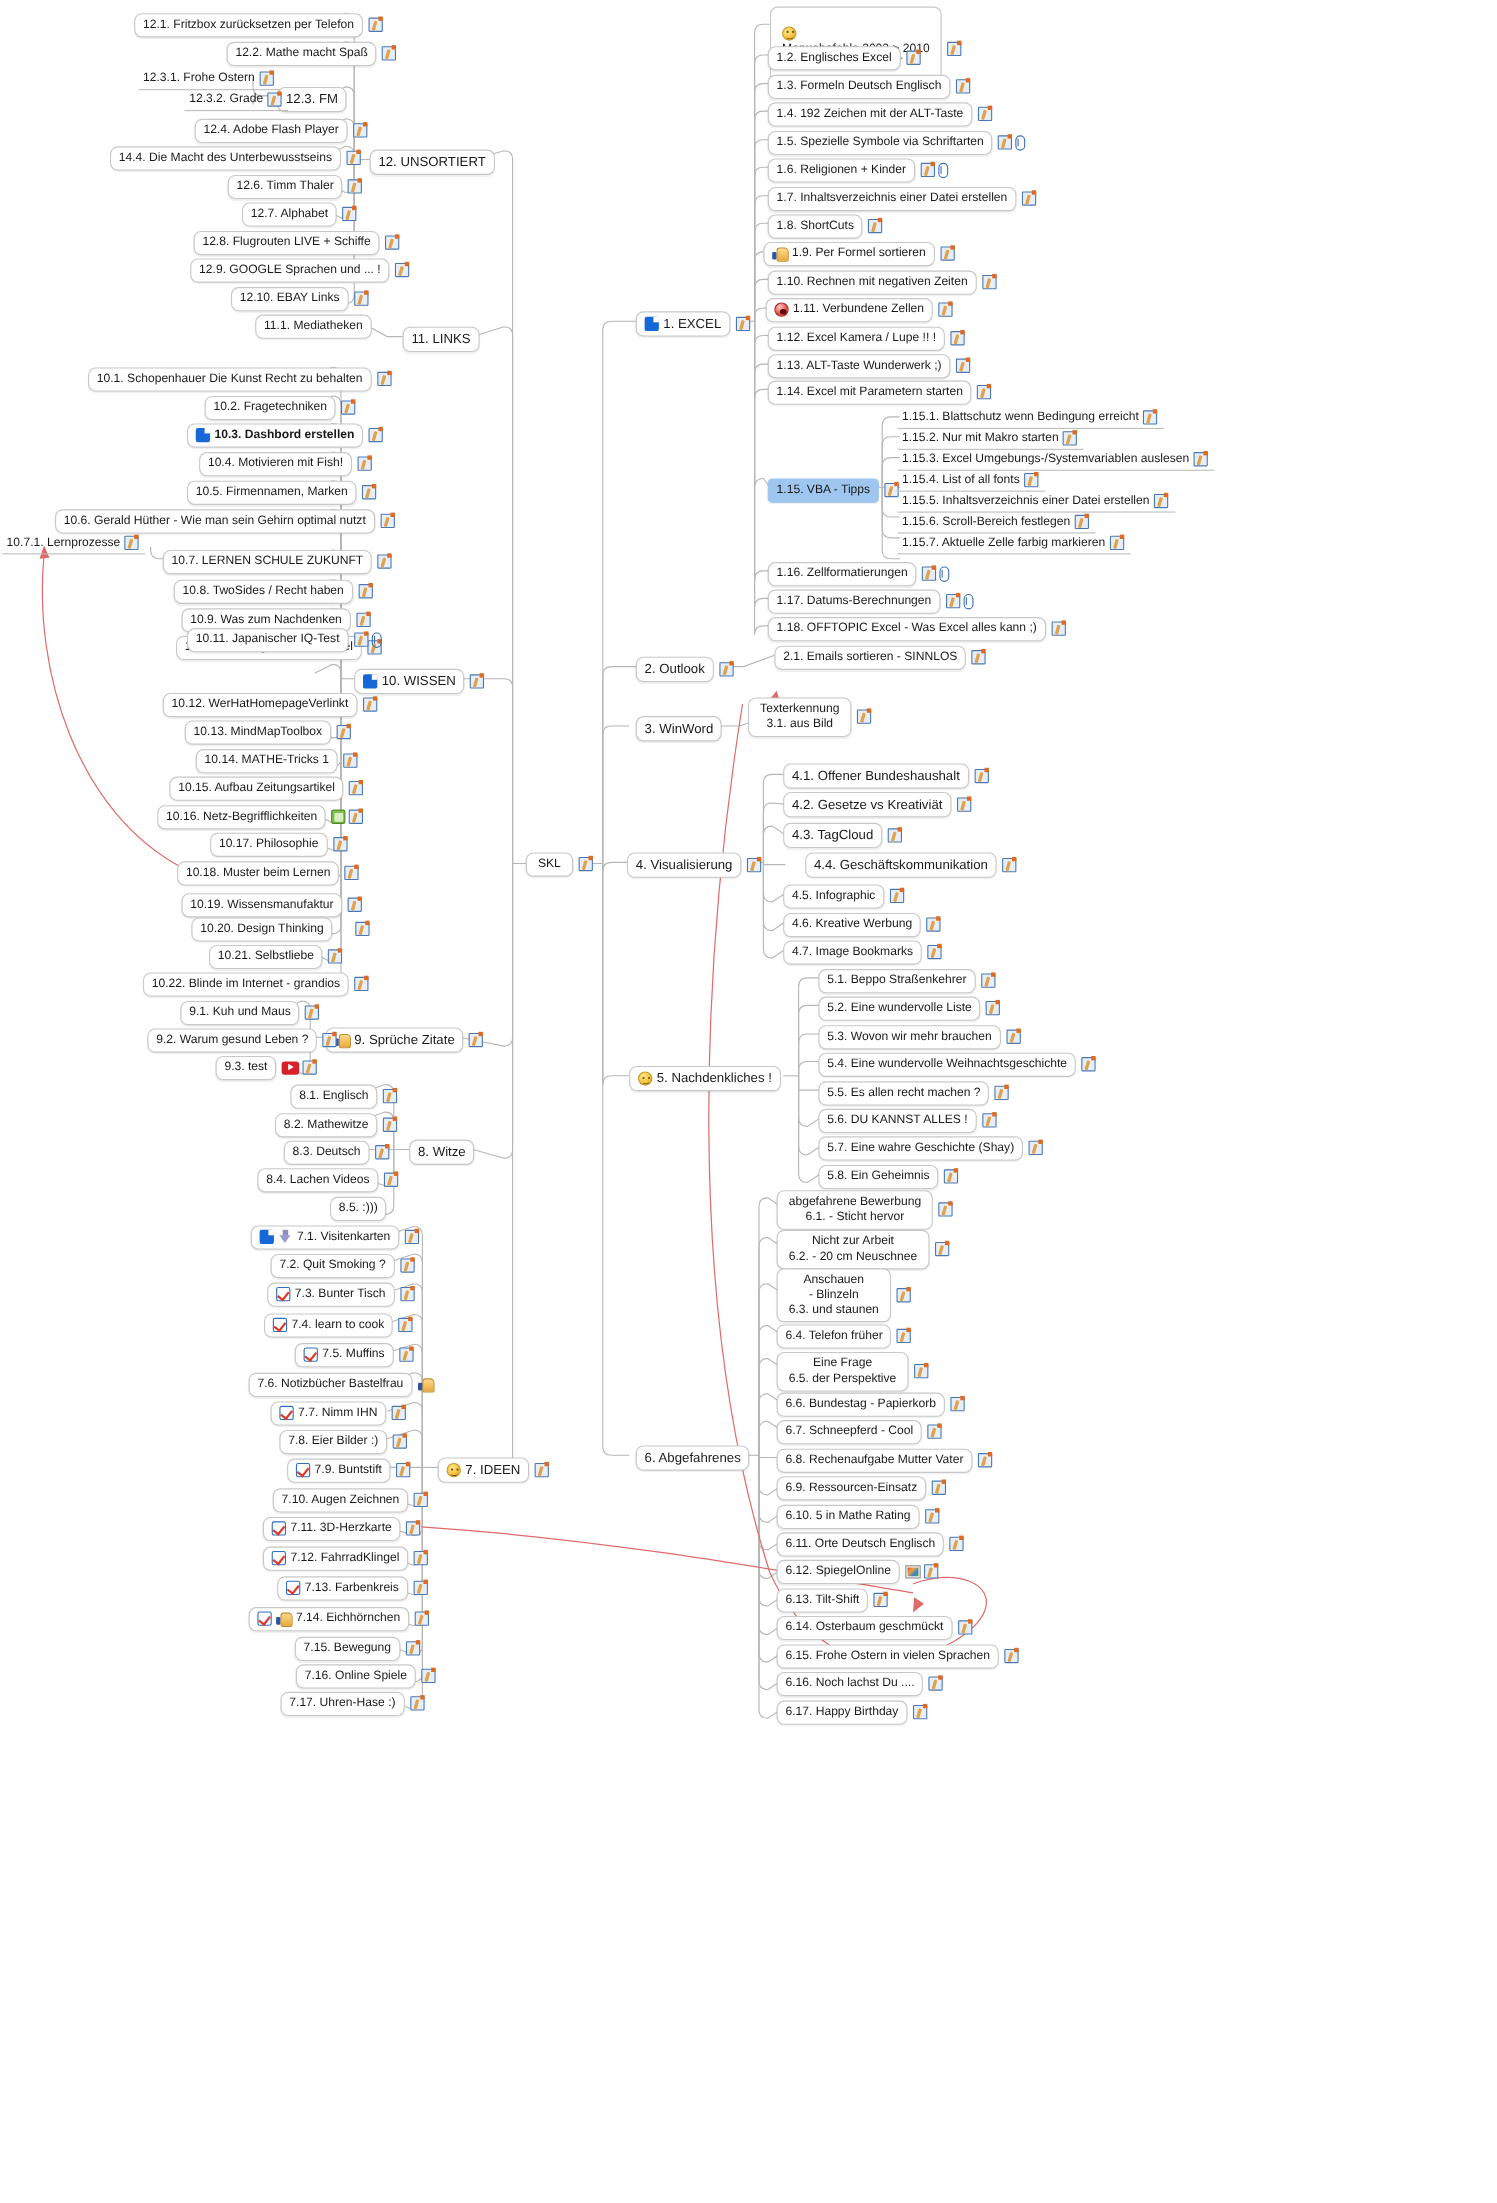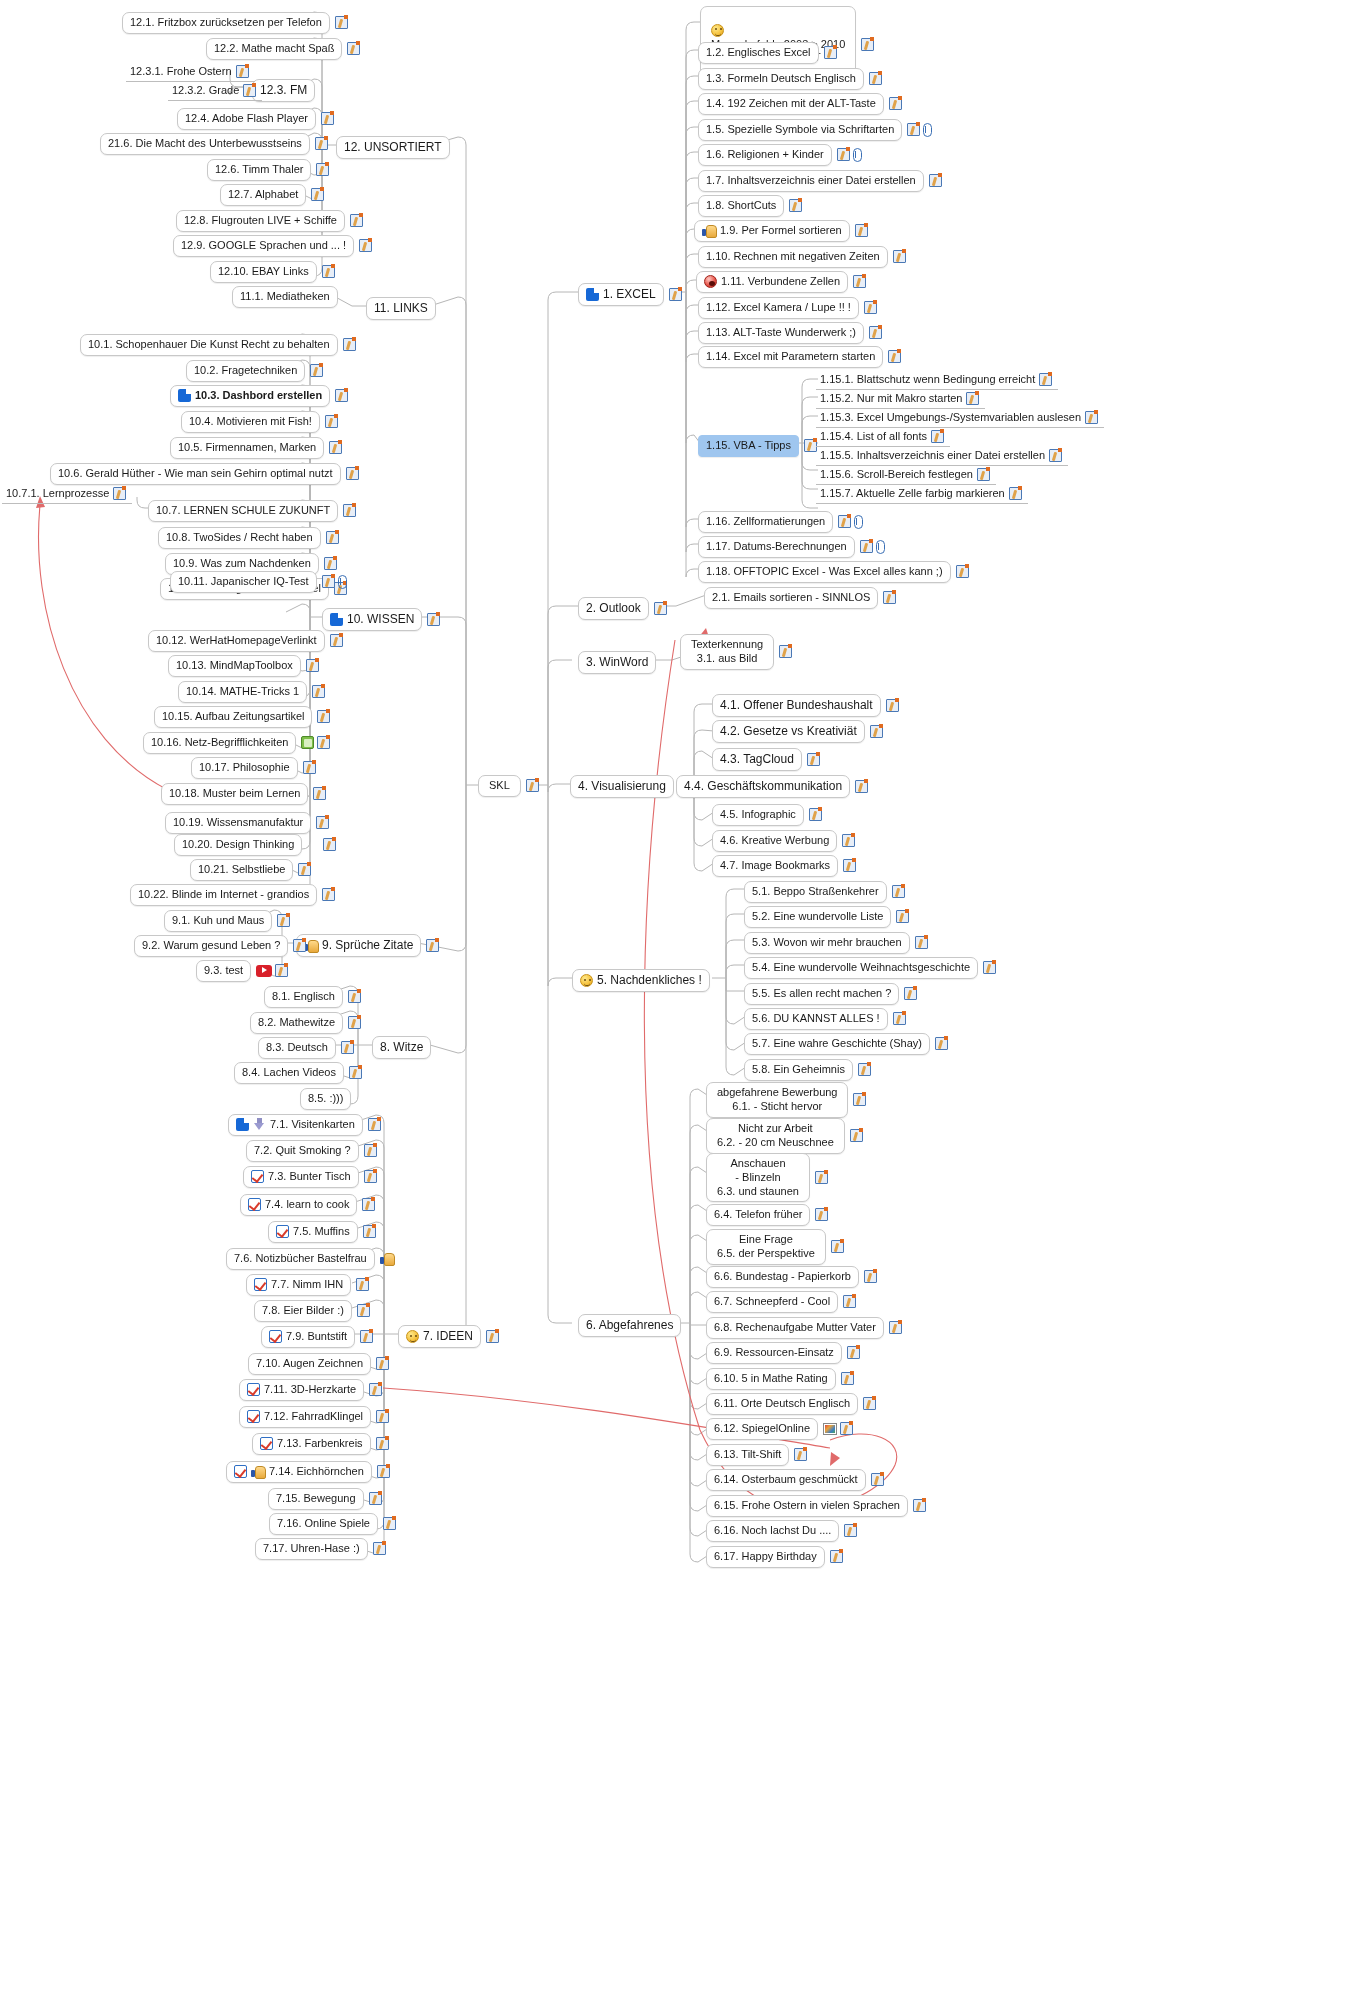--- a/index.html
+++ b/index.html
@@ -405,21 +405,21 @@
   <div class="node" style="left:177px; top:108px;">
     <span class="box">
         <span class="lbl">12.4. Adobe Flash Player</span>
       </span>
     <span class="icons-after">
         <span class="ic note"></span>
       </span>
   </div>
   <div class="node" style="left:100px; top:133px;">
     <span class="box">
-        <span class="lbl">21.6. Die Macht des Unterbewusstseins</span>
+        <span class="lbl">14.4. Die Macht des Unterbewusstseins</span>
       </span>
     <span class="icons-after">
         <span class="ic note"></span>
       </span>
   </div>
   <div class="node" style="left:207px; top:159px;">
     <span class="box">
         <span class="lbl">12.6. Timm Thaler</span>
       </span>
     <span class="icons-after">
@@ -1160,21 +1160,21 @@
       </span>
   </div>
   <div class="node lvl1" style="left:712px; top:748px;">
     <span class="box">
         <span class="lbl">4.3. TagCloud</span>
       </span>
     <span class="icons-after">
         <span class="ic note"></span>
       </span>
   </div>
-  <div class="node lvl1" style="left:676px; top:775px;">
+  <div class="node lvl1" style="left:732px; top:775px;">
     <span class="box">
         <span class="lbl">4.4. Geschäftskommunikation</span>
       </span>
     <span class="icons-after">
         <span class="ic note"></span>
       </span>
   </div>
   <div class="node" style="left:712px; top:804px;">
     <span class="box">
         <span class="lbl">4.5. Infographic</span>

